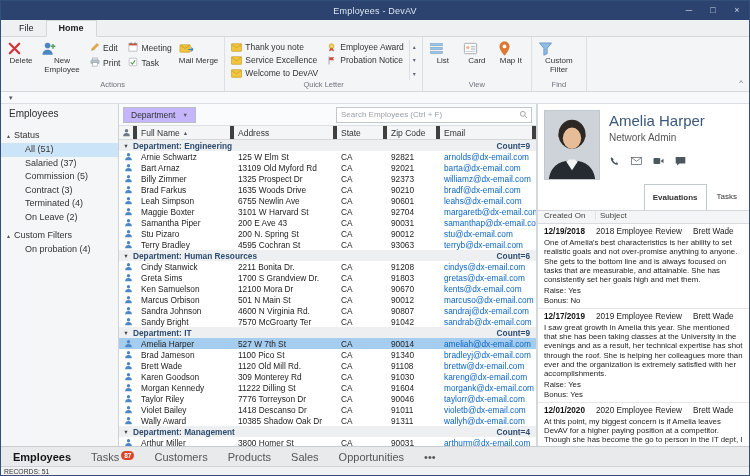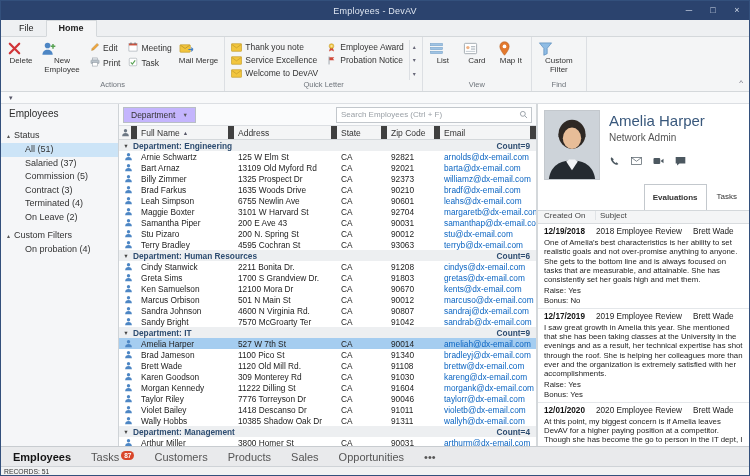--- a/index.html
+++ b/index.html
@@ -56,21 +56,21 @@
   .gridpane{flex:1;display:flex;flex-direction:column;background:#fff;min-width:0}
   .grid-toolbar{flex:0 0 22px;background:#fafbfc;border-bottom:1px solid #dcdfe3;display:flex;align-items:center;padding:0 4px}
   .dept-btn{display:flex;align-items:center;gap:7px;font-size:8.5px;height:16px;padding:0 7px;border:1px solid #b8bec5;background:#c4b5fd;color:#333;font-family:inherit}
   .dd{font-size:5.5px;color:#555}
   .searchbox{margin-left:auto;width:196px;height:16px;border:1px solid #c2c7cc;background:#fff;display:flex;align-items:center;padding:0 3px 0 4px}
   .searchbox input{border:none;outline:none;flex:1;font-size:8px;color:#333;font-family:inherit;min-width:0;background:transparent}
   .searchbox input::placeholder{color:#9aa0a6}
   .searchbox svg{width:9px;height:9px;flex:0 0 9px}
   .grid-header{flex:0 0 14px;display:flex;background:#f4f5f6;border-bottom:1px solid #d4d8db;font-size:8.5px;color:#333}
   .gc{padding:0 4px;display:flex;align-items:center;overflow:hidden;white-space:nowrap}
-  .grid-header .gc{border-right:6px solid #404040}
+  .grid-header .gc{border-right:4px solid #404040}
   .c-icon{flex:0 0 18px;justify-content:center;padding:0}
   .c-name{flex:0 0 97px}
   .c-addr{flex:0 0 103px}
   .c-state{flex:0 0 50px}
   .c-zip{flex:0 0 53px}
   .c-email{flex:1;min-width:0}
   .sort{font-size:5.5px;color:#556;margin-left:3px}
   .grid-body{flex:1;overflow:hidden}
   .g-row{display:flex;height:11px;align-items:center;font-size:8.3px;color:#222}
   .g-row.group{background:#edeff1;color:#2e4d71;font-weight:bold}
@@ -724,21 +724,21 @@
           </div>
           <div class="g-row data">
             <span class="gc c-icon">
               <span class="pico">
                 <svg viewBox="0 0 16 16">
                   <circle cx="8" cy="4.8" r="3" fill="#4d86c4"></circle>
                   <path d="M2 14.6c0-3.4 2.7-5.5 6-5.5s6 2.1 6 5.5z" fill="#4d86c4"></path>
                 </svg>
               </span>
             </span>
-            <span class="gc c-name">Wally Hobbs</span>
+            <span class="gc c-name">Wally Award</span>
             <span class="gc c-addr">10385 Shadow Oak Dr</span>
             <span class="gc c-state">CA</span>
             <span class="gc c-zip">91311</span>
             <span class="gc c-email link">wallyh@dx-email.com</span>
           </div>
           <div class="g-row group">
             <span class="g-exp">▼</span>
             <span class="g-lab">Department: Management</span>
             <span class="g-cnt">Count=4</span>
           </div>

